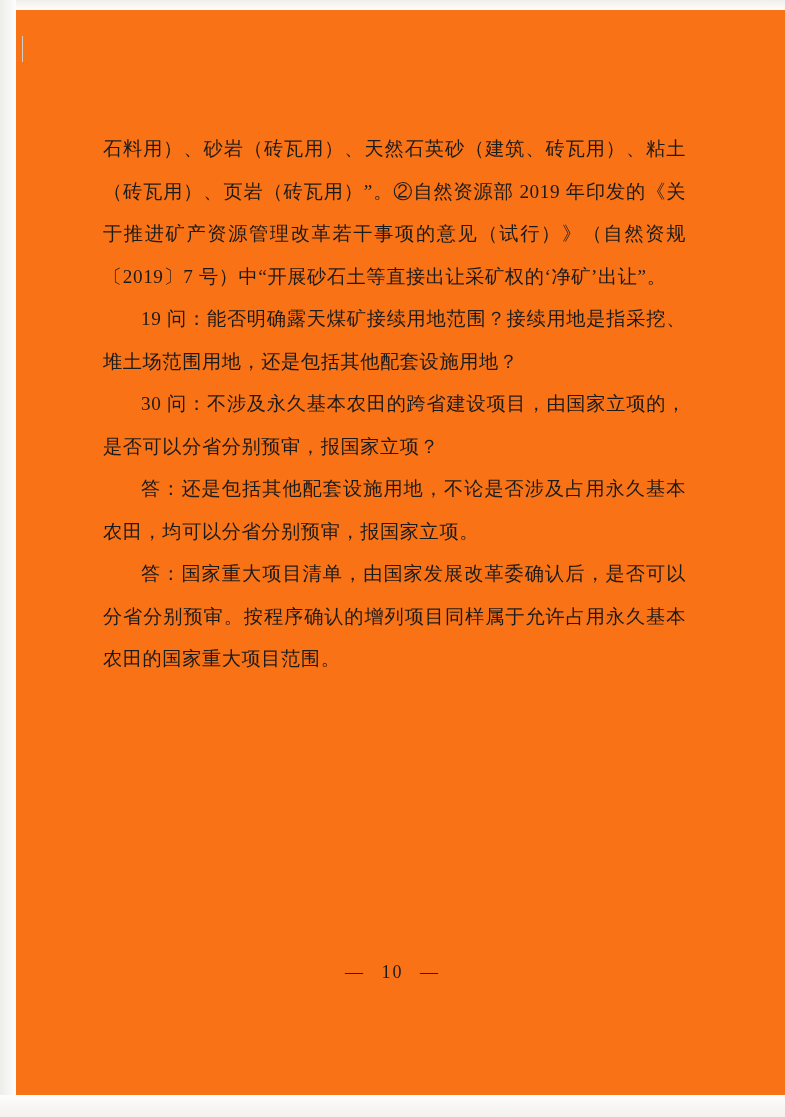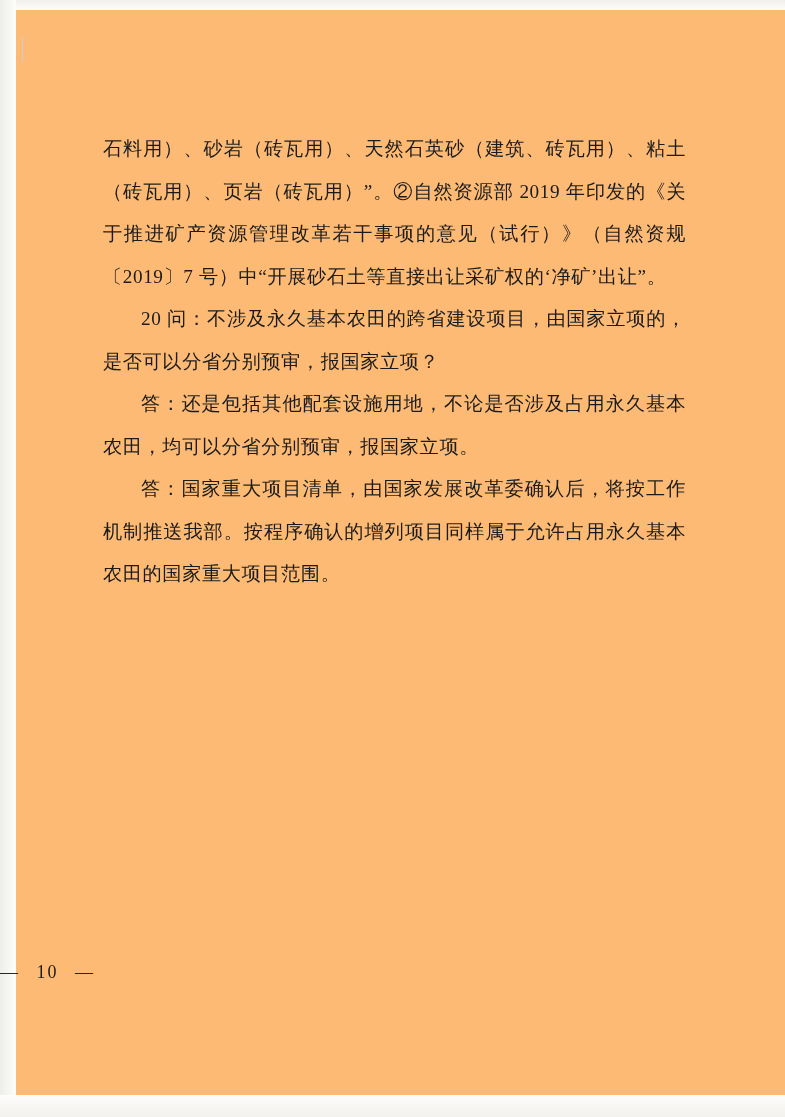--- a/index.html
+++ b/index.html
@@ -11,21 +11,21 @@
     width: 785px;
     height: 1117px;
     font-family: "Liberation Serif", "DejaVu Serif", serif;
     color: #1b1b1b;
     position: relative;
     overflow: hidden;
   }
   .page {
     position: absolute;
     inset: 0;
-    background: #fdba74;
+    background: #f97316;
   }
   
   .scan-edge-left {
     position: absolute;
     left: 0; top: 0; bottom: 0;
     width: 16px;
     background: linear-gradient(to right, #ededea 0%, #fdfdfb 100%);
   }
   .scan-edge-top {
     position: absolute;
@@ -63,21 +63,21 @@
     white-space: pre-wrap;
   }
   p.indent {
     text-indent: 38px;
   }
   .footer {
     position: absolute;
     left: 0;
     right: 0;
     top: 962px;
-    text-align: left;
+    text-align: center;
     font-size: 18px;
     letter-spacing: 2px;
     color: #1b1b1b;
   }
   .footer .pageno {
     display: inline-block;
     padding: 0 10px;
   }
 </style>
 </head>
@@ -85,28 +85,29 @@
 
 <div class="page">
   <div class="scan-edge-top"></div>
   <div class="scan-edge-left"></div>
   <div class="scan-mark"></div>
   <div class="scan-edge-bottom"></div>
 
   <div class="content">
     <p class="line">石料用）、砂岩（砖瓦用）、天然石英砂（建筑、砖瓦用）、粘土（砖瓦用）、页岩（砖瓦用）”。②自然资源部 2019 年印发的《关于推进矿产资源管理改革若干事项的意见（试行）》（自然资规〔2019〕7 号）中“开展砂石土等直接出让采矿权的‘净矿’出让”。</p>
 
+    <p class="line indent">19 问：能否明确露天煤矿接续用地范围？接续用地是指采挖、堆土场范围用地，还是包括其他配套设施用地？</p>
 
 
-    <p class="line indent">20 问：不涉及永久基本农田的跨省建设项目，由国家立项的，是否可以分省分别预审，报国家立项？</p>
+    <p class="line indent">30 问：不涉及永久基本农田的跨省建设项目，由国家立项的，是否可以分省分别预审，报国家立项？</p>
 
     <p class="line indent">答：还是包括其他配套设施用地，不论是否涉及占用永久基本农田，均可以分省分别预审，报国家立项。</p>
 
 
-    <p class="line indent">答：国家重大项目清单，由国家发展改革委确认后，将按工作机制推送我部。按程序确认的增列项目同样属于允许占用永久基本农田的国家重大项目范围。</p>
+    <p class="line indent">答：国家重大项目清单，由国家发展改革委确认后，是否可以分省分别预审。按程序确认的增列项目同样属于允许占用永久基本农田的国家重大项目范围。</p>
 
   </div>
 
   <div class="footer">
     <span>—</span>
     <span class="pageno">10</span>
     <span>—</span>
   </div>
 </div>
 

